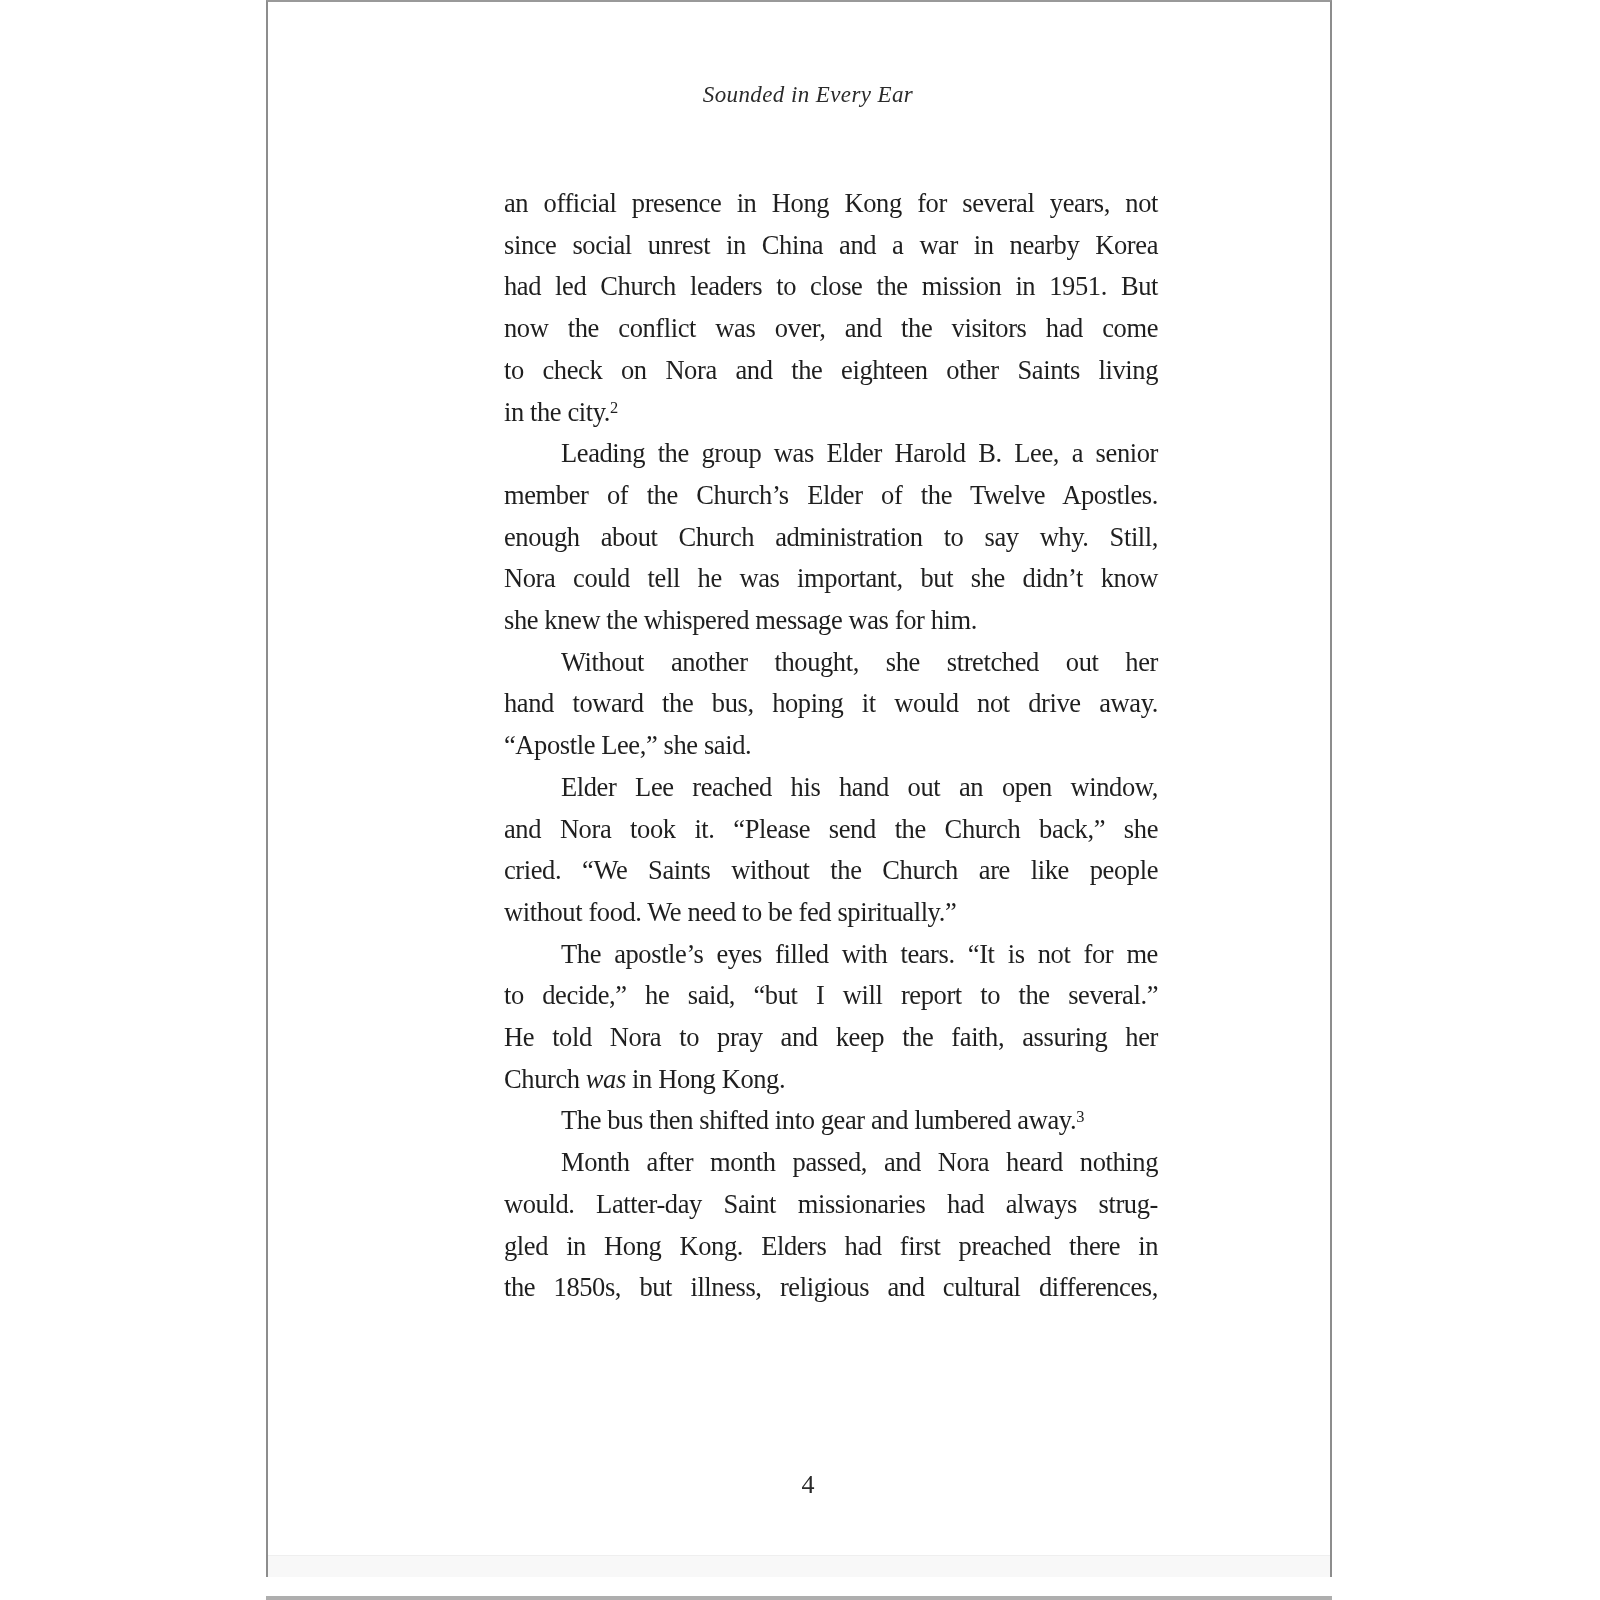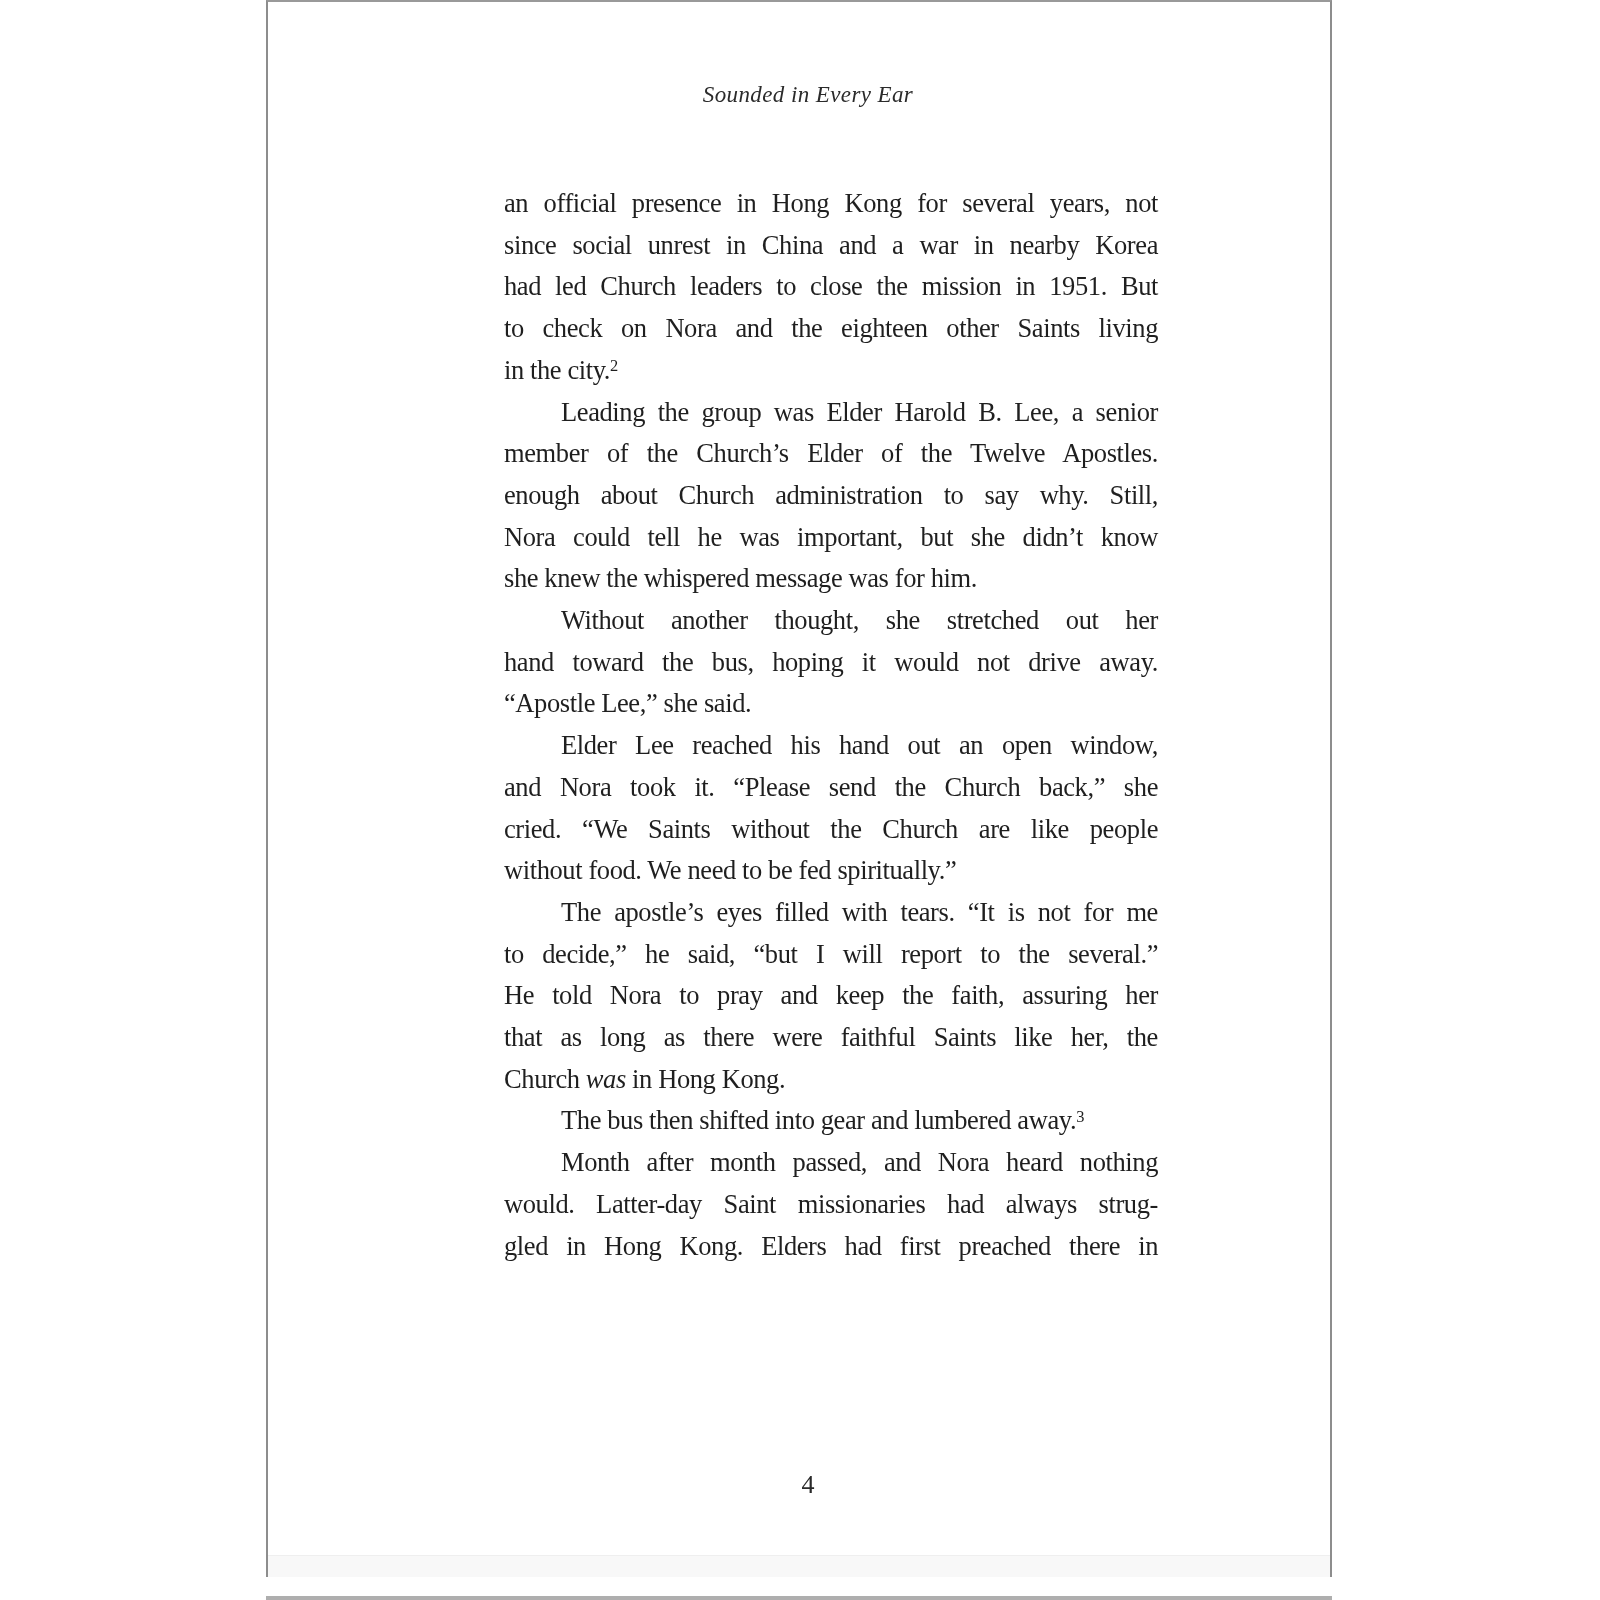--- a/index.html
+++ b/index.html
@@ -103,43 +103,44 @@
 <body>
 
 <div class="canvas">
   <div class="page">
     <div class="running-header">Sounded in Every Ear</div>
 
     <div class="body-text">
         <div class="line"><span>an official presence in Hong Kong for several years, not</span></div>
         <div class="line"><span>since social unrest in China and a war in nearby Korea</span></div>
         <div class="line"><span>had led Church leaders to close the mission in 1951. But</span></div>
+        <div class="line"><span>now the conflict was over, and the visitors had come</span></div>
         <div class="line"><span>to check on Nora and the eighteen other Saints living</span></div>
         <div class="line end"><span>in the city.</span><sup>2</sup></div>
         <div class="line indent"><span>Leading the group was Elder Harold B. Lee, a senior</span></div>
         <div class="line"><span>member of the Church’s Elder of the Twelve Apostles.</span></div>
         <div class="line"><span>enough about Church administration to say why. Still,</span></div>
         <div class="line"><span>Nora could tell he was important, but she didn’t know</span></div>
         <div class="line end"><span>she knew the whispered message was for him.</span></div>
         <div class="line indent"><span>Without another thought, she stretched out her</span></div>
         <div class="line"><span>hand toward the bus, hoping it would not drive away.</span></div>
         <div class="line end"><span>“Apostle Lee,” she said.</span></div>
         <div class="line indent"><span>Elder Lee reached his hand out an open window,</span></div>
         <div class="line"><span>and Nora took it. “Please send the Church back,” she</span></div>
         <div class="line"><span>cried. “We Saints without the Church are like people</span></div>
         <div class="line end"><span>without food. We need to be fed spiritually.”</span></div>
         <div class="line indent"><span>The apostle’s eyes filled with tears. “It is not for me</span></div>
         <div class="line"><span>to decide,” he said, “but I will report to the several.”</span></div>
         <div class="line"><span>He told Nora to pray and keep the faith, assuring her</span></div>
-        <div class="line"><span>that as long as there were faithful Saints like her, the</span></div>
         <div class="line end"><span>Church </span><em>was</em><span> in Hong Kong.</span></div>
         <div class="line indent end"><span>The bus then shifted into gear and lumbered away.</span><sup>3</sup></div>
         <div class="line indent"><span>Month after month passed, and Nora heard nothing</span></div>
         <div class="line"><span>would. Latter-day Saint missionaries had always strug-</span></div>
         <div class="line"><span>gled in Hong Kong. Elders had first preached there in</span></div>
+        <div class="line"><span>the 1850s, but illness, religious and cultural differences,</span></div>
       </div>
 
     <div class="page-number">4</div>
 
     <div class="page-foot-shade"></div>
   </div>
   <div class="page-bottom-edge"></div>
 </div>
 
 </body></html>

